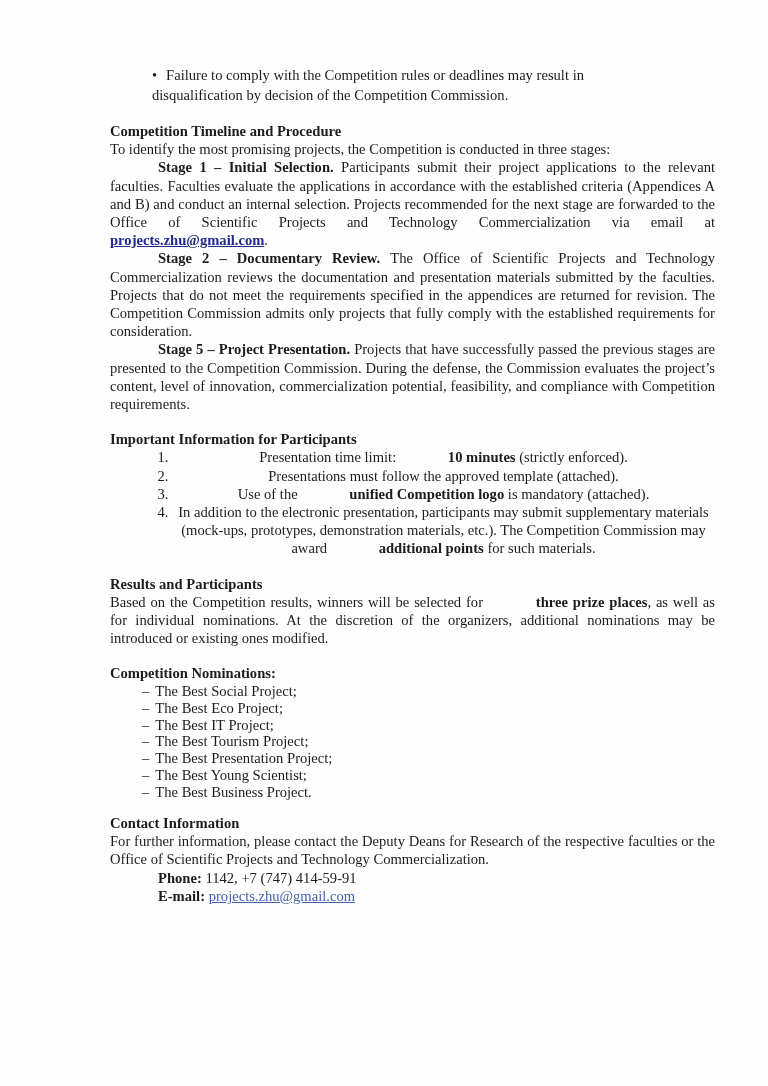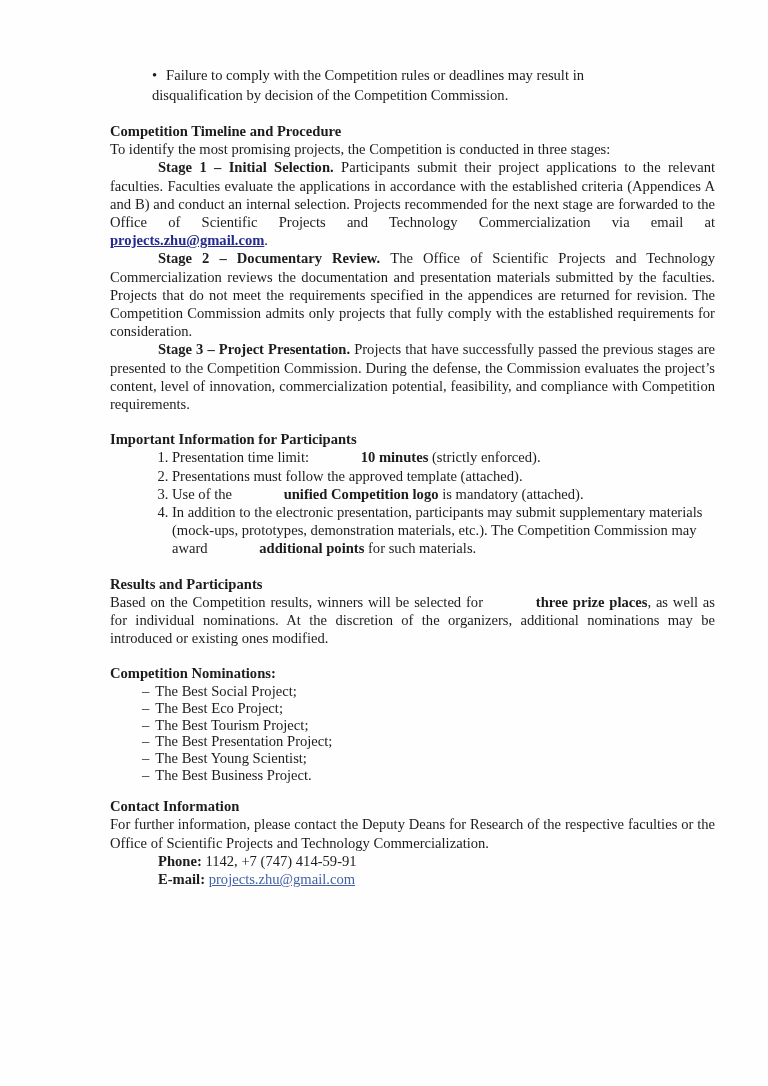--- a/index.html
+++ b/index.html
@@ -35,21 +35,21 @@
     line-height: 19.5px;
     text-align: left;
   }
   .bullet-item .bullet-glyph { display: inline-block; margin-right: 9px; }
   
   ol.num-list {
     margin: 0;
     padding-left: 62px;
     line-height: 18.2px;
   }
-  ol.num-list li { text-align: left; padding-left: 0; }
+  ol.num-list li { text-align: center; padding-left: 0; }
   
   .dash-list { margin-left: 32px; line-height: 16.9px; }
   .dash-item { text-align: left; }
   .dash-item .dash-glyph { display: inline-block; margin-right: 6px; }
   
   .seg-n { font-weight: normal; }
   .seg-b { font-weight: bold; margin-left: 48px; }
   .seg-link {
     color: var(--link);
     text-decoration: underline;
@@ -73,37 +73,38 @@
     <div>
       <span class="bullet-glyph">•</span><span>Failure to comply with the Competition rules or deadlines may result in</span>
     </div>
     <div>disqualification by decision of the Competition Commission.</div>
   </div>
 
   <h3>Competition Timeline and Procedure</h3>
   <p class="single-line">To identify the most promising projects, the Competition is conducted in three stages:</p>
   <p><span class="seg-b">Stage 1 – Initial Selection. </span><span class="seg-n">Participants submit their project applications to the relevant faculties. Faculties evaluate the applications in accordance with the established criteria (Appendices A and B) and conduct an internal selection. Projects recommended for the next stage are forwarded to the Office of Scientific Projects and Technology Commercialization via email at </span><span class="seg-linkb">projects.zhu@gmail.com</span><span class="seg-n">.</span></p>
   <p><span class="seg-b">Stage 2 – Documentary Review. </span><span class="seg-n">The Office of Scientific Projects and Technology Commercialization reviews the documentation and presentation materials submitted by the faculties. Projects that do not meet the requirements specified in the appendices are returned for revision. The Competition Commission admits only projects that fully comply with the established requirements for consideration.</span></p>
-  <p><span class="seg-b">Stage 3 – Project Presentation. </span><span class="seg-n">Projects that have successfully passed the previous stages are presented to the Competition Commission. During the defense, the Commission evaluates the project’s content, level of innovation, commercialization potential, feasibility, and compliance with Competition requirements.</span></p>
+  <p><span class="seg-b">Stage 5 – Project Presentation. </span><span class="seg-n">Projects that have successfully passed the previous stages are presented to the Competition Commission. During the defense, the Commission evaluates the project’s content, level of innovation, commercialization potential, feasibility, and compliance with Competition requirements.</span></p>
 
   <h3>Important Information for Participants</h3>
   <ol class="num-list">
     <li><span class="seg-n">Presentation time limit: </span><span class="seg-b">10 minutes</span><span class="seg-n"> (strictly enforced).</span></li>
     <li><span class="seg-n">Presentations must follow the approved template (attached).</span></li>
     <li><span class="seg-n">Use of the </span><span class="seg-b">unified Competition logo</span><span class="seg-n"> is mandatory (attached).</span></li>
     <li><span class="seg-n">In addition to the electronic presentation, participants may submit supplementary materials (mock-ups, prototypes, demonstration materials, etc.). The Competition Commission may award </span><span class="seg-b">additional points</span><span class="seg-n"> for such materials.</span></li>
   </ol>
 
   <h3>Results and Participants</h3>
   <p><span class="seg-n">Based on the Competition results, winners will be selected for </span><span class="seg-b">three prize places</span><span class="seg-n">, as well as for individual nominations. At the discretion of the organizers, additional nominations may be introduced or existing ones modified.</span></p>
 
   <h3>Competition Nominations:</h3>
   <div class="dash-list">
     <div class="dash-item"><span class="dash-glyph">–</span><span>The Best Social Project;</span></div>
     <div class="dash-item"><span class="dash-glyph">–</span><span>The Best Eco Project;</span></div>
+    <div class="dash-item"><span class="dash-glyph">–</span><span>The Best IT Project;</span></div>
     <div class="dash-item"><span class="dash-glyph">–</span><span>The Best Tourism Project;</span></div>
     <div class="dash-item"><span class="dash-glyph">–</span><span>The Best Presentation Project;</span></div>
     <div class="dash-item"><span class="dash-glyph">–</span><span>The Best Young Scientist;</span></div>
     <div class="dash-item"><span class="dash-glyph">–</span><span>The Best Business Project.</span></div>
   </div>
 
   <h3 class="sec-gap-sm">Contact Information</h3>
   <p>For further information, please contact the Deputy Deans for Research of the respective faculties or the Office of Scientific Projects and Technology Commercialization.</p>
   <p class="single-line"><span class="seg-b">Phone: </span><span class="seg-n">1142, +7 (747) 414-59-91</span></p>
   <p class="single-line"><span class="seg-b">E-mail: </span><span class="seg-link">projects.zhu@gmail.com</span></p>

